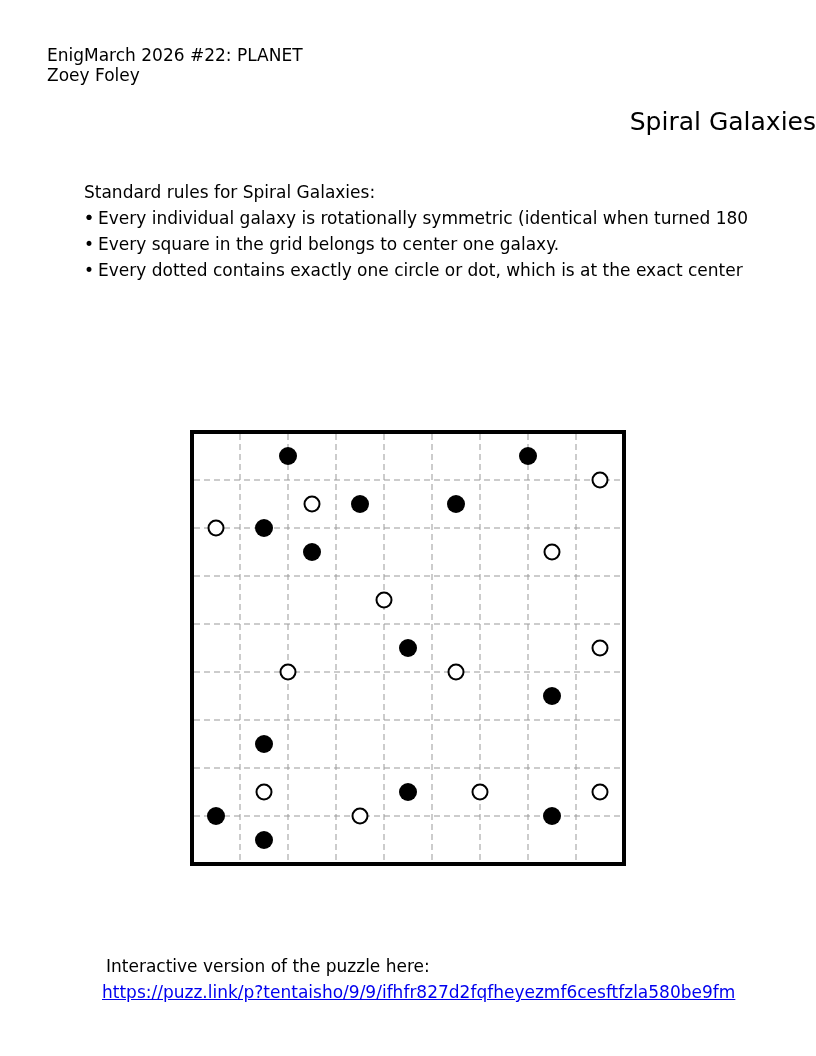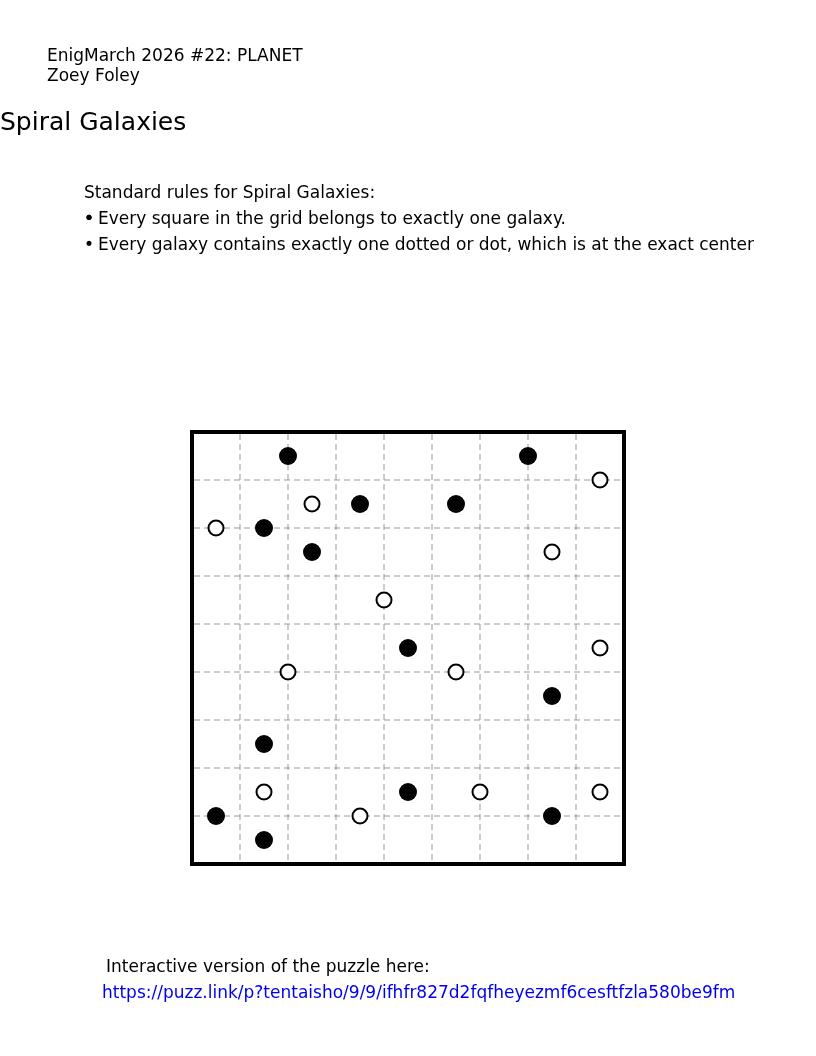--- a/index.html
+++ b/index.html
@@ -1,21 +1,21 @@
 <!DOCTYPE html>
 <html><head>
 <meta charset="utf-8">
 <style>
   html, body { margin: 0; padding: 0; background: #ffffff; }
   body { width: 816px; height: 1056px; position: relative; overflow: hidden;
          font-family: "DejaVu Sans", sans-serif; color: #000; }
   .hdr { position: absolute; left: 47px; font-size: 17px; line-height: 20px; }
   #hdr-title { top: 45px; }
   #hdr-author { top: 65px; }
-  .title { position: absolute; left: 0; width: 816px; top: 106px; text-align: left;
+  .title { position: absolute; left: 0; width: 816px; top: 106px; text-align: right;
            font-size: 25px; line-height: 32px; }
   .rules { position: absolute; left: 84px; top: 160px; width: 680px; font-size: 17px; line-height: 26px; margin-top: 19px; }
   .rules .intro { margin: 0; }
   .rules ul { list-style: none; margin: 0; padding: 0; }
   .rules li { position: relative; padding-left: 14px; }
   .rules li .bullet { position: absolute; left: 0; top: 0; }
   .rules li .cont { padding-left: 15px; display: block; }
   .grid-wrap { position: absolute; left: 190px; top: 430px; width: 436px; height: 436px; }
   .grid-wrap svg { display: block; }
   .link-intro { position: absolute; left: 106px; top: 955px; font-size: 17px; line-height: 22px; }
@@ -31,28 +31,29 @@
 <div class="title">Spiral Galaxies</div>
 
 <div class="rules">
   <p class="intro">Standard rules for Spiral Galaxies:</p>
   <ul>
     <li>
       <span class="bullet">•</span>
     </li>
     <li>
       <span class="bullet">•</span>
+      <span>Every individual galaxy is rotationally symmetric (identical when turned 180</span>
     </li>
     <li>
       <span class="bullet">•</span>
-      <span>Every square in the grid belongs to exactly one galaxy.</span>
+      <span>Every square in the grid belongs to center one galaxy.</span>
     </li>
     <li>
       <span class="bullet">•</span>
-      <span>Every galaxy contains exactly one dotted or dot, which is at the exact center</span>
+      <span>Every dotted contains exactly one circle or dot, which is at the exact center</span>
     </li>
   </ul>
 </div>
 
 <div class="grid-wrap">
   <svg id="grid-svg" width="436" height="436" viewBox="0 0 436 436">
       <rect x="2" y="2" width="432" height="432" fill="#fff"></rect>
       <line x1="50" y1="2" x2="50" y2="434" stroke="#999999" stroke-width="1" stroke-dasharray="6,4" stroke-dashoffset="-2"></line>
       <line x1="98" y1="2" x2="98" y2="434" stroke="#999999" stroke-width="1" stroke-dasharray="6,4" stroke-dashoffset="-2"></line>
       <line x1="146" y1="2" x2="146" y2="434" stroke="#999999" stroke-width="1" stroke-dasharray="6,4" stroke-dashoffset="-2"></line>
@@ -92,13 +93,13 @@
       <circle cx="290" cy="362" r="7.5" fill="#ffffff" stroke="#000" stroke-width="2"></circle>
       <circle cx="410" cy="362" r="7.5" fill="#ffffff" stroke="#000" stroke-width="2"></circle>
       <circle cx="26" cy="386" r="9" fill="#000000"></circle>
       <circle cx="170" cy="386" r="7.5" fill="#ffffff" stroke="#000" stroke-width="2"></circle>
       <circle cx="362" cy="386" r="9" fill="#000000"></circle>
       <circle cx="74" cy="410" r="9" fill="#000000"></circle>
     </svg>
 </div>
 
 <div class="link-intro">Interactive version of the puzzle here:</div>
-<a class="link" style="color: rgb(0, 0, 238);">https://puzz.link/p?tentaisho/9/9/ifhfr827d2fqfheyezmf6cesftfzla580be9fm</a>
+<a class="link" style="color: rgb(0, 0, 238); text-decoration: underline;">https://puzz.link/p?tentaisho/9/9/ifhfr827d2fqfheyezmf6cesftfzla580be9fm</a>
 
 </body></html>

